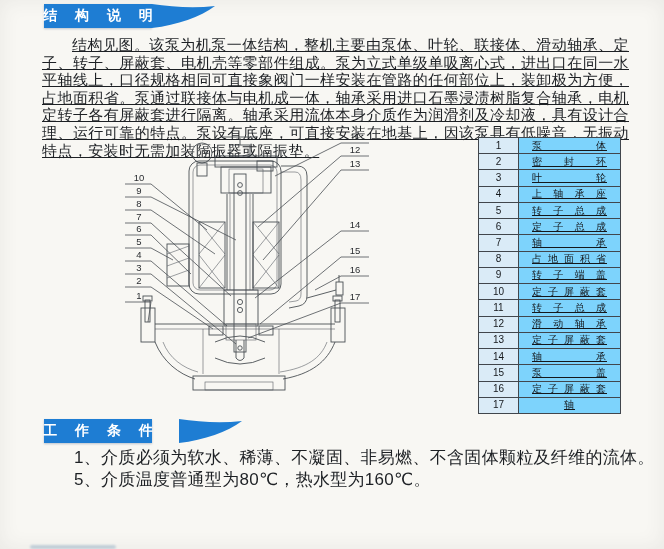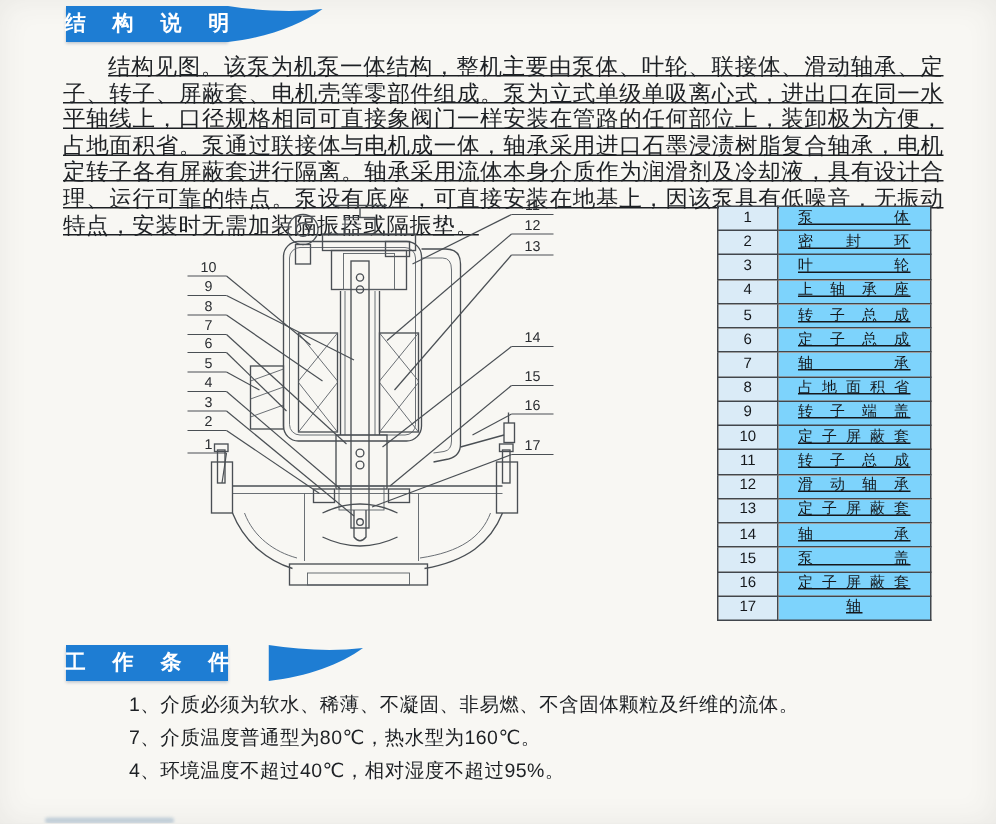--- a/index.html
+++ b/index.html
@@ -35,21 +35,21 @@
   .banner .bar span{
     color:#ffffff;
     font-weight:bold;
     font-size:14px;
     letter-spacing:7px;
     padding-left:7px; 
     white-space:nowrap;
   }
   .banner svg{display:block;}
   #banner-structure{left:44px;top:4px;}
-  #banner-conditions{left:44px;top:430px;gap:27px;}
+  #banner-conditions{left:44px;top:419px;gap:27px;}
 
   
   #structure-paragraph{
     position:absolute;
     left:42px;top:36px;width:587px;
     font-size:15px;
     line-height:17.6px;
     text-align:justify;
     text-justify:inter-ideograph;
     letter-spacing:0.4px;
@@ -99,22 +99,22 @@
     -moz-text-align-last:justify;
     text-align-last:justify;
     padding:0 13px;
     letter-spacing:1px;
     text-decoration:underline;
   }
 
   
   #conditions-list{
     position:absolute;left:74px;top:451px;width:560px;
-    list-style:none;margin:12px;padding:0;
-    font-size:13px;
+    list-style:none;margin:0;padding:0;
+    font-size:17px;
     letter-spacing:0.3px;
     color:#1d2024;
   }
   #conditions-list li{
     margin:0 0 9px 0;
     line-height:13px;
     white-space:nowrap;
   }
 
   
@@ -366,18 +366,17 @@
     <div class="bar">
       <span>工 作 条 件</span>
     </div>
     <svg width="68" height="24" viewBox="0 0 68 24">
       <path d="M0,0 C20,3 42,4.5 63,2 C48,13 26,21 0,24 Z" fill="#1e7dd3"></path>
     </svg>
   </div>
 
   <ul id="conditions-list">
     <li>1、介质必须为软水、稀薄、不凝固、非易燃、不含固体颗粒及纤维的流体。</li>
-    <li>7、介质温度普通型为80℃，热水型为160℃。</li>
-    <li>4、环境温度不超过40℃，相对湿度不超过95%。</li>
+    <li>5、介质温度普通型为80℃，热水型为160℃。</li>
   </ul>
 
   <div id="scan-smudge"></div>
 </div>
 
 </body></html>

